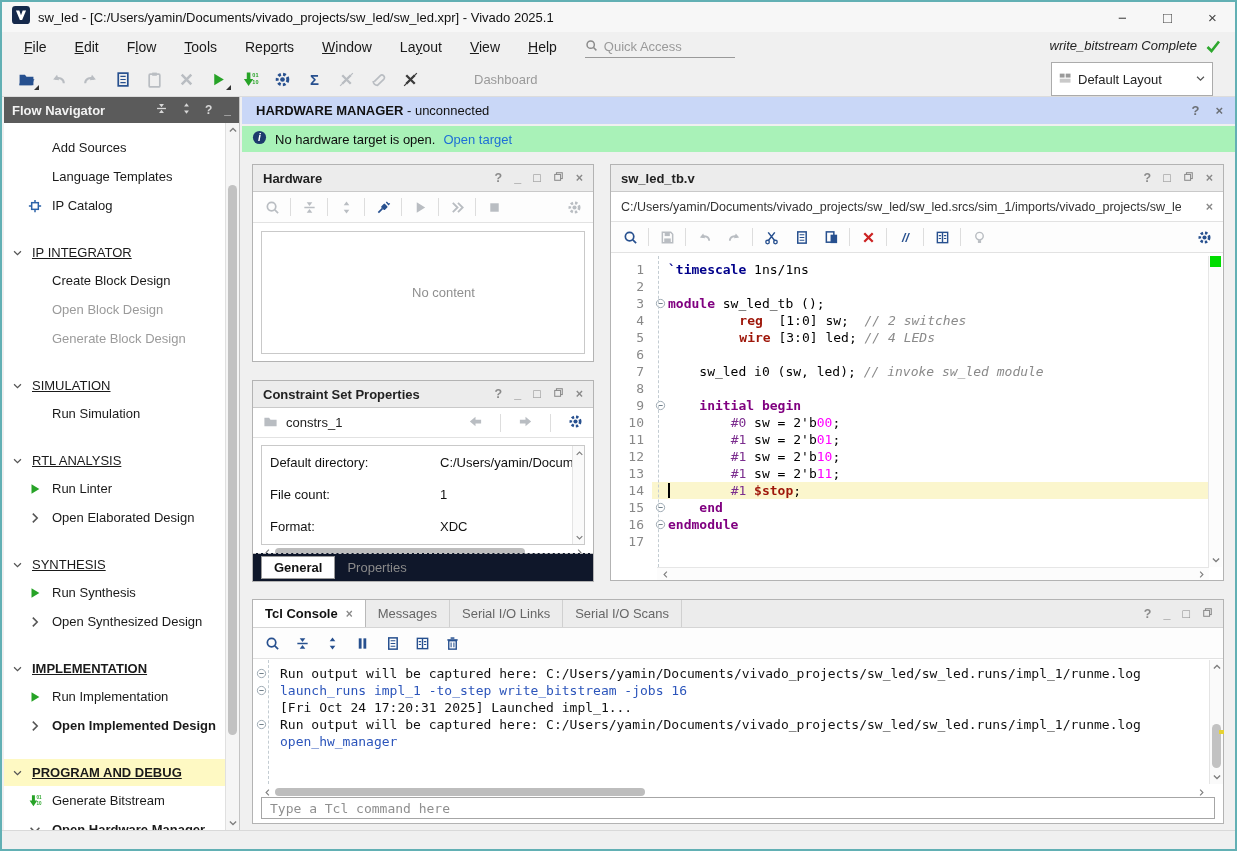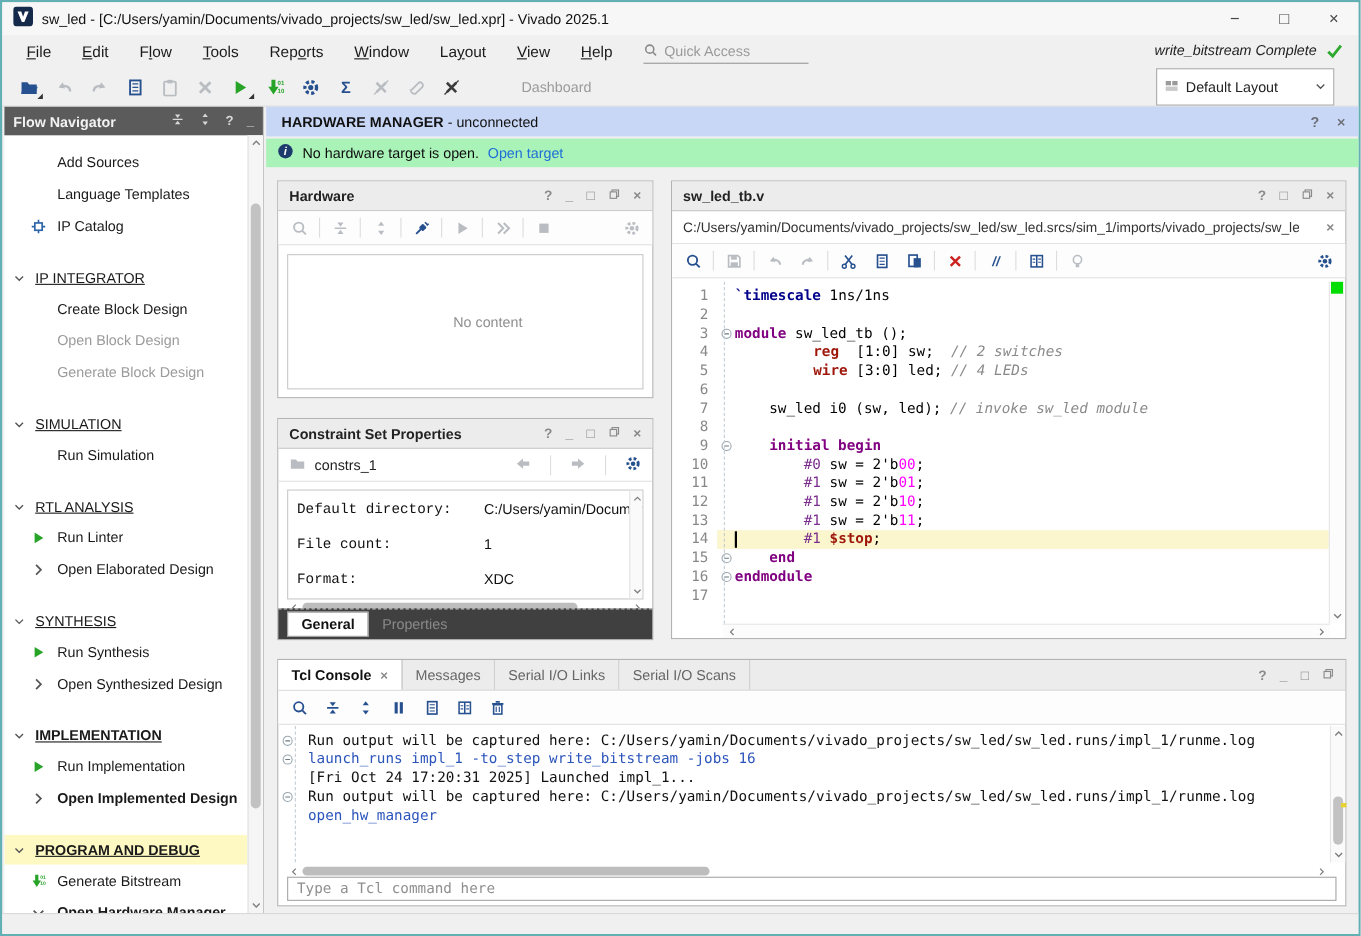--- a/index.html
+++ b/index.html
@@ -59,25 +59,25 @@
   .push-right{margin-left:auto;}
   
   .hw-panel{left:250px;top:162px;width:342px;height:198px;}
   .hw-content{position:absolute;left:8px;right:8px;top:66px;bottom:7px;border:1px solid #c9c9c9;display:flex;align-items:center;justify-content:center;font-size:13px;color:#8f8f8f;padding-left:41px;}
   
   .cs-panel{left:250px;top:378px;width:342px;height:202px;}
   .cs-sub{height:30px;display:flex;align-items:center;padding:0 10px;border-bottom:1px solid #e2e2e2;font-size:13px;color:#222;gap:8px;}
   .cs-sub .ph-icons{gap:14px;}
   .cs-body{position:absolute;left:8px;right:8px;top:64px;height:100px;border:1px solid #c9c9c9;overflow:hidden;}
   .cs-row{display:flex;height:32px;align-items:center;font-size:13px;color:#111;padding-left:8px;}
-  .cs-label{width:170px;font-family:Liberation Mono, monospace;}
+  .cs-label{width:170px;}
   .cs-value{white-space:nowrap;overflow:hidden;flex:1;}
   .cs-vscroll{position:absolute;right:0;top:0;bottom:0;width:12px;border-left:1px solid #e4e4e4;background:#fafafa;}
   .cs-hscroll{position:absolute;left:8px;right:8px;top:165px;height:12px;}
-  .cs-tabs{position:absolute;left:0;right:0;bottom:0;height:28px;border-top:1px dashed #c4c4c4;display:flex;align-items:center;padding:0 8px;background:#404040;}
+  .cs-tabs{position:absolute;left:0;right:0;bottom:0;height:28px;border-top:1px dashed #c4c4c4;display:flex;align-items:center;padding:0 8px;background:#0f172a;}
   .cs-tab-active{background:#fff;border:1px solid #9a9a9a;font-weight:bold;font-size:13px;padding:3px 12px;color:#111;}
   .cs-tab{font-size:13px;color:#8a8a8a;padding:3px 12px;}
   
   .ed-panel{left:608px;top:162px;width:614px;height:417px;}
   .ed-path{height:30px;display:flex;align-items:center;padding:0 10px;border-bottom:1px solid #e2e2e2;font-size:12.5px;color:#333;}
   .ed-path .px{margin-left:auto;color:#8a8a8a;font-weight:bold;}
   .ed-path-text{white-space:nowrap;overflow:hidden;max-width:560px;}
   .code-area{position:absolute;left:1px;right:1px;top:91px;bottom:13px;background:#fff;overflow:hidden;}
   .code-scroll{position:absolute;top:0;bottom:0;right:0;width:14px;background:#fcfcfc;border-left:1px solid #e6e6e6;}
   .code-marker{position:absolute;right:1px;top:0;width:11px;height:11px;background:#00dd00;}

